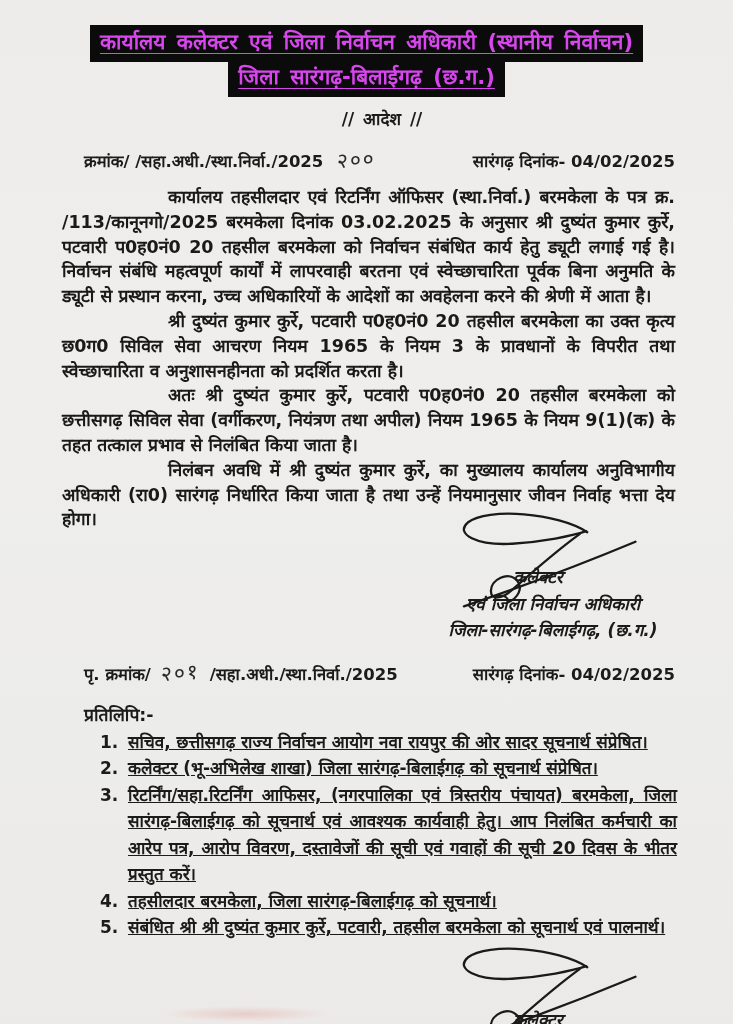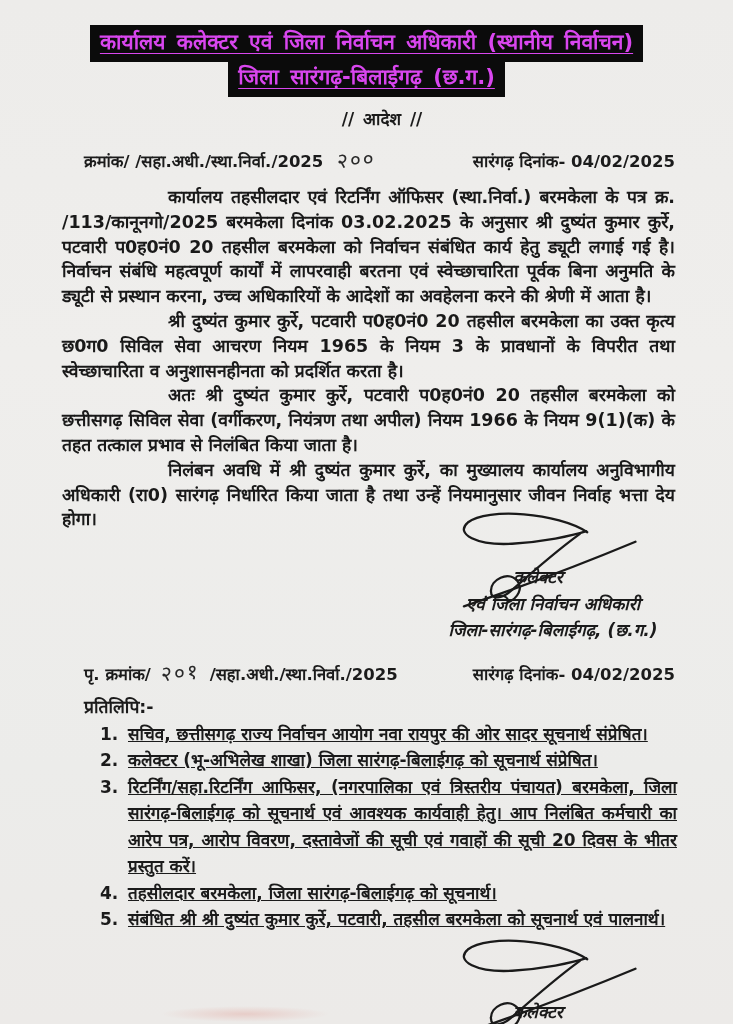--- a/index.html
+++ b/index.html
@@ -101,21 +101,21 @@
     width: 212px; height: 118px;
     pointer-events: none;
   }
   .sig-title { margin-left: 56px; margin-right: auto; width: 110px; }
   .sigblock-2 { margin-top: 30px; padding-top: 36px; }
   
   .copies-heading {
     padding-left: 84px;
     font-weight: bold;
     font-size: 17.5px;
-    margin-top: 8px;
+    margin-top: 16px;
   }
   .copies { padding: 3px 56px 0 100px; }
   .copy-item {
     display: flex;
     font-weight: bold;
     font-size: 17px;
     line-height: 26.5px;
   }
   .copy-item .num { flex: none; width: 28px; }
   .copy-item .txt { text-align: justify; text-decoration: underline; }
@@ -136,21 +136,21 @@
   </div>
 
   <div class="refline">
     <span class="left"><span>क्रमांक/ /सहा.अधी./स्था.निर्वा./2025</span><span class="handwritten">२००</span></span>
     <span class="right">सारंगढ़ दिनांक- 04/02/2025</span>
   </div>
 
   <div class="body-text">
     <p class="para">कार्यालय तहसीलदार एवं रिटर्निंग ऑफिसर (स्था.निर्वा.) बरमकेला के पत्र क्र. /113/कानूनगो/2025 बरमकेला दिनांक 03.02.2025 के अनुसार श्री दुष्यंत कुमार कुर्रे, पटवारी प0ह0नं0 20 तहसील बरमकेला को निर्वाचन संबंधित कार्य हेतु ड्यूटी लगाई गई है। निर्वाचन संबंधि महत्वपूर्ण कार्यों में लापरवाही बरतना एवं स्वेच्छाचारिता पूर्वक बिना अनुमति के ड्यूटी से प्रस्थान करना, उच्च अधिकारियों के आदेशों का अवहेलना करने की श्रेणी में आता है।</p>
     <p class="para">श्री दुष्यंत कुमार कुर्रे, पटवारी प0ह0नं0 20 तहसील बरमकेला का उक्त कृत्य छ0ग0 सिविल सेवा आचरण नियम 1965 के नियम 3 के प्रावधानों के विपरीत तथा स्वेच्छाचारिता व अनुशासनहीनता को प्रदर्शित करता है।</p>
-    <p class="para">अतः श्री दुष्यंत कुमार कुर्रे, पटवारी प0ह0नं0 20 तहसील बरमकेला को छत्तीसगढ़ सिविल सेवा (वर्गीकरण, नियंत्रण तथा अपील) नियम 1966 के नियम 9(1)(क) के तहत तत्काल प्रभाव से निलंबित किया जाता है।</p>
+    <p class="para">अतः श्री दुष्यंत कुमार कुर्रे, पटवारी प0ह0नं0 20 तहसील बरमकेला को छत्तीसगढ़ सिविल सेवा (वर्गीकरण, नियंत्रण तथा अपील) नियम 1965 के नियम 9(1)(क) के तहत तत्काल प्रभाव से निलंबित किया जाता है।</p>
     <p class="para">निलंबन अवधि में श्री दुष्यंत कुमार कुर्रे, का मुख्यालय कार्यालय अनुविभागीय अधिकारी (रा0) सारंगढ़ निर्धारित किया जाता है तथा उन्हें नियमानुसार जीवन निर्वाह भत्ता देय होगा।</p>
   </div>
 
   <div class="sigblock">
     <svg class="sig-svg" viewBox="0 0 220 120" aria-hidden="true">
       <g fill="none" stroke="#1a1a1a" stroke-width="2.4" stroke-linecap="round">
         <path d="M158 28 C 128 8, 54 2, 34 18 C 20 30, 44 42, 80 40 C 112 38, 142 32, 157 27"></path>
         <path d="M150 30 C 128 46, 98 72, 80 88 C 70 97, 58 99, 58 89 C 58 77, 76 68, 85 78 C 92 86, 86 97, 75 101"></path>
         <path d="M30 105 C 92 84, 160 58, 208 38"></path>
       </g>

